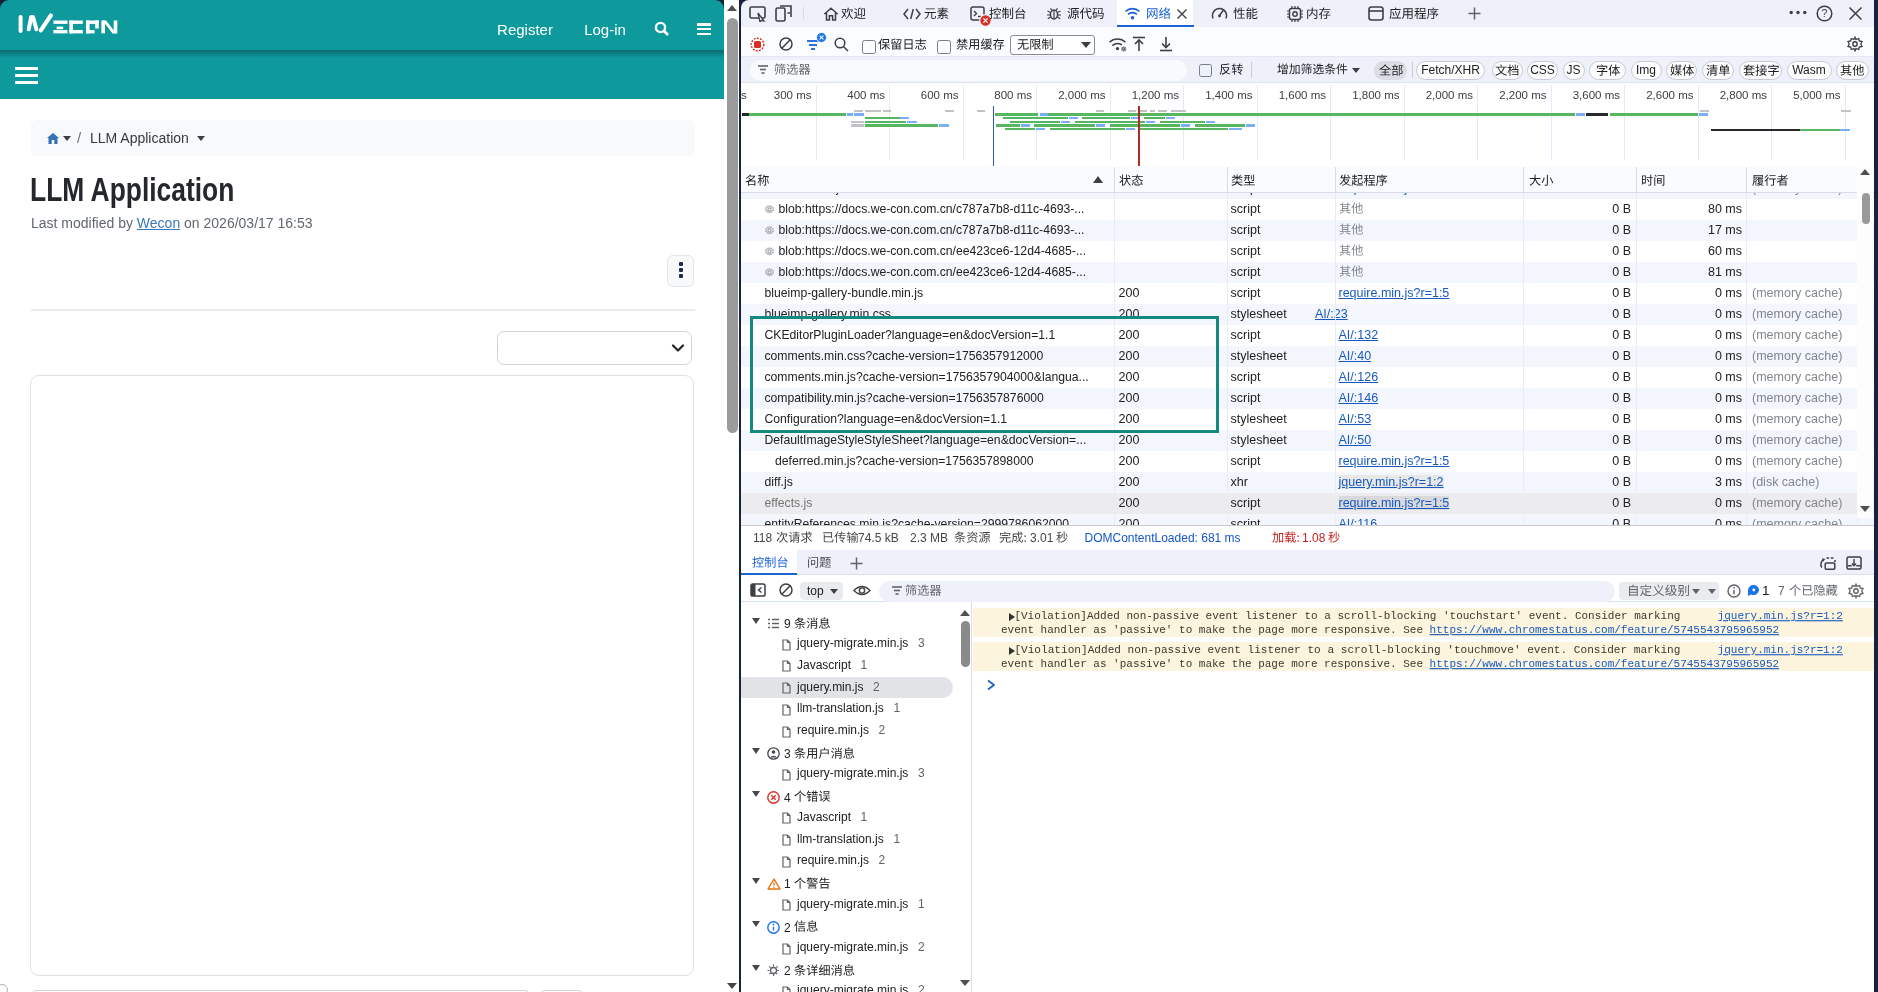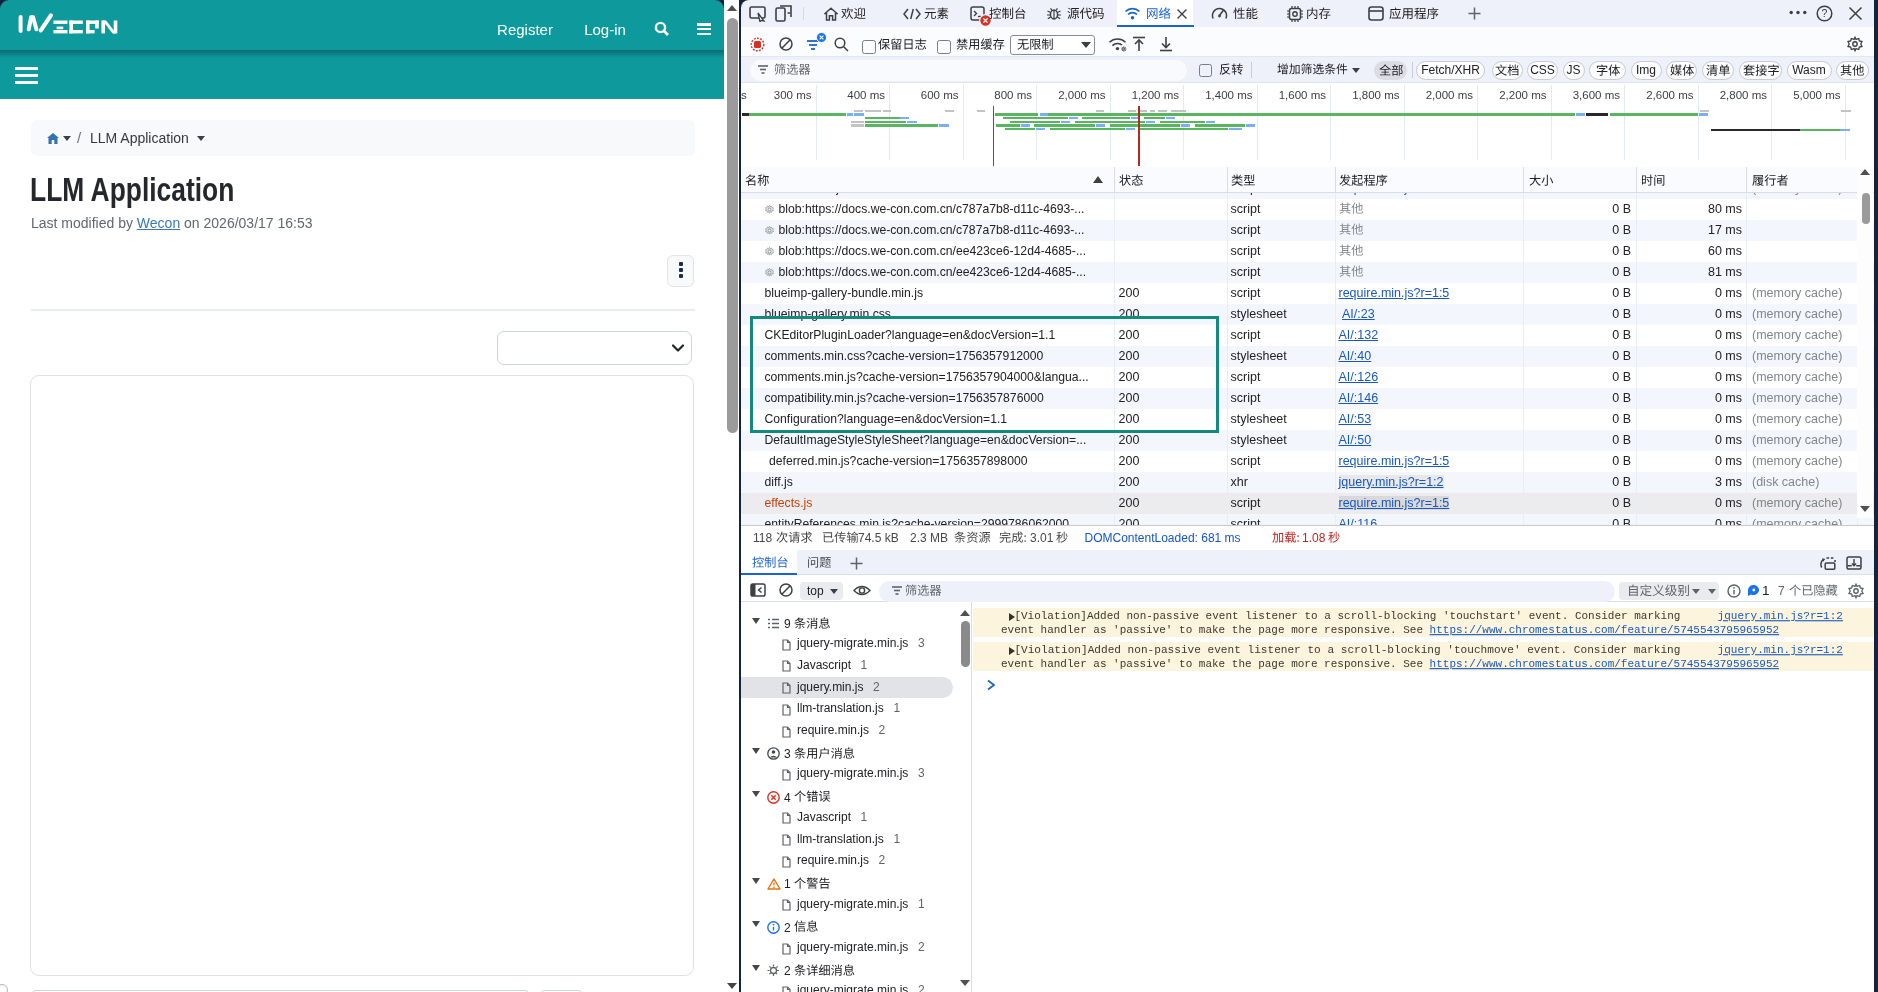--- a/index.html
+++ b/index.html
@@ -702,21 +702,21 @@
     <div class="a" style="left:377.5px;top:93.0px;font-size:12.5px;color:#202124">200</div>
     <div class="a" style="left:489.5px;top:93.0px;font-size:12.5px;color:#202124">script</div>
     <div class="a link" style="left:597.5px;top:93.0px;font-size:12.5px;">require.min.js?r=1:5</div>
     <div class="a" style="left:782px;top:93.0px;width:108px;text-align:right;font-size:12.5px;color:#202124">0 B</div>
     <div class="a" style="left:895px;top:93.0px;width:106px;text-align:right;font-size:12.5px;color:#202124">0 ms</div>
     <div class="a glink" style="left:1011px;top:93.0px;font-size:12.5px">(memory cache)</div>
     <div class="a" style="left:0;top:110.5px;width:1133px;height:21px;background:#f3f6fd"></div>
     <div class="a" style="left:23.5px;top:114.0px;font-size:12.2px;color:#202124;white-space:nowrap">blueimp-gallery.min.css</div>
     <div class="a" style="left:377.5px;top:114.0px;font-size:12.5px;color:#202124">200</div>
     <div class="a" style="left:489.5px;top:114.0px;font-size:12.5px;color:#202124">stylesheet</div>
-    <div class="a link" style="left:601px;top:114.0px;font-size:12.5px;">AI/:23</div>
+    <div class="a link" style="left:574px;top:114.0px;font-size:12.5px;">AI/:23</div>
     <div class="a" style="left:782px;top:114.0px;width:108px;text-align:right;font-size:12.5px;color:#202124">0 B</div>
     <div class="a" style="left:895px;top:114.0px;width:106px;text-align:right;font-size:12.5px;color:#202124">0 ms</div>
     <div class="a glink" style="left:1011px;top:114.0px;font-size:12.5px">(memory cache)</div>
     <div class="a" style="left:0;top:131.5px;width:1133px;height:21px;background:#fff"></div>
     <div class="a" style="left:23.5px;top:135.0px;font-size:12.2px;color:#202124;white-space:nowrap">CKEditorPluginLoader?language=en&amp;docVersion=1.1</div>
     <div class="a" style="left:377.5px;top:135.0px;font-size:12.5px;color:#202124">200</div>
     <div class="a" style="left:489.5px;top:135.0px;font-size:12.5px;color:#202124">script</div>
     <div class="a link" style="left:597.5px;top:135.0px;font-size:12.5px;">AI/:132</div>
     <div class="a" style="left:782px;top:135.0px;width:108px;text-align:right;font-size:12.5px;color:#202124">0 B</div>
     <div class="a" style="left:895px;top:135.0px;width:106px;text-align:right;font-size:12.5px;color:#202124">0 ms</div>
@@ -755,37 +755,37 @@
     <div class="a glink" style="left:1011px;top:219.0px;font-size:12.5px">(memory cache)</div>
     <div class="a" style="left:0;top:236.5px;width:1133px;height:21px;background:#f3f6fd"></div>
     <div class="a" style="left:23.5px;top:240.0px;font-size:12.2px;color:#202124;white-space:nowrap">DefaultImageStyleStyleSheet?language=en&amp;docVersion=...</div>
     <div class="a" style="left:377.5px;top:240.0px;font-size:12.5px;color:#202124">200</div>
     <div class="a" style="left:489.5px;top:240.0px;font-size:12.5px;color:#202124">stylesheet</div>
     <div class="a link" style="left:597.5px;top:240.0px;font-size:12.5px;">AI/:50</div>
     <div class="a" style="left:782px;top:240.0px;width:108px;text-align:right;font-size:12.5px;color:#202124">0 B</div>
     <div class="a" style="left:895px;top:240.0px;width:106px;text-align:right;font-size:12.5px;color:#202124">0 ms</div>
     <div class="a glink" style="left:1011px;top:240.0px;font-size:12.5px">(memory cache)</div>
     <div class="a" style="left:0;top:257.5px;width:1133px;height:21px;background:#fff"></div>
-    <div class="a" style="left:28px;top:261.0px;font-size:12.2px;color:#202124;white-space:nowrap">deferred.min.js?cache-version=1756357898000</div>
+    <div class="a" style="left:34px;top:261.0px;font-size:12.2px;color:#202124;white-space:nowrap">deferred.min.js?cache-version=1756357898000</div>
     <div class="a" style="left:377.5px;top:261.0px;font-size:12.5px;color:#202124">200</div>
     <div class="a" style="left:489.5px;top:261.0px;font-size:12.5px;color:#202124">script</div>
     <div class="a link" style="left:597.5px;top:261.0px;font-size:12.5px;">require.min.js?r=1:5</div>
     <div class="a" style="left:782px;top:261.0px;width:108px;text-align:right;font-size:12.5px;color:#202124">0 B</div>
     <div class="a" style="left:895px;top:261.0px;width:106px;text-align:right;font-size:12.5px;color:#202124">0 ms</div>
     <div class="a glink" style="left:1011px;top:261.0px;font-size:12.5px">(memory cache)</div>
     <div class="a" style="left:0;top:278.5px;width:1133px;height:21px;background:#f3f6fd"></div>
     <div class="a" style="left:23.5px;top:282.0px;font-size:12.2px;color:#202124;white-space:nowrap">diff.js</div>
     <div class="a" style="left:377.5px;top:282.0px;font-size:12.5px;color:#202124">200</div>
     <div class="a" style="left:489.5px;top:282.0px;font-size:12.5px;color:#202124">xhr</div>
     <div class="a link" style="left:597.5px;top:282.0px;font-size:12.5px;background:#e8e8e8;">jquery.min.js?r=1:2</div>
     <div class="a" style="left:782px;top:282.0px;width:108px;text-align:right;font-size:12.5px;color:#202124">0 B</div>
     <div class="a" style="left:895px;top:282.0px;width:106px;text-align:right;font-size:12.5px;color:#202124">3 ms</div>
     <div class="a glink" style="left:1011px;top:282.0px;font-size:12.5px">(disk cache)</div>
     <div class="a" style="left:0;top:299.5px;width:1133px;height:21px;background:#ececee"></div>
-    <div class="a" style="left:23.5px;top:303.0px;font-size:12.2px;color:#c2410c;white-space:nowrap">effects.js</div>
+    <div class="a" style="left:23.5px;top:303.0px;font-size:12.2px;color:#737373;white-space:nowrap">effects.js</div>
     <div class="a" style="left:377.5px;top:303.0px;font-size:12.5px;color:#202124">200</div>
     <div class="a" style="left:489.5px;top:303.0px;font-size:12.5px;color:#202124">script</div>
     <div class="a link" style="left:597.5px;top:303.0px;font-size:12.5px;background:#d9d9dc;">require.min.js?r=1:5</div>
     <div class="a" style="left:782px;top:303.0px;width:108px;text-align:right;font-size:12.5px;color:#202124">0 B</div>
     <div class="a" style="left:895px;top:303.0px;width:106px;text-align:right;font-size:12.5px;color:#202124">0 ms</div>
     <div class="a glink" style="left:1011px;top:303.0px;font-size:12.5px">(memory cache)</div>
     <div class="a" style="left:0;top:320.5px;width:1133px;height:21px;background:#f3f6fd"></div>
     <div class="a" style="left:23.5px;top:324.0px;font-size:12.2px;color:#202124;white-space:nowrap">entityReferences.min.js?cache-version=2999786062000</div>
     <div class="a" style="left:377.5px;top:324.0px;font-size:12.5px;color:#202124">200</div>
     <div class="a" style="left:489.5px;top:324.0px;font-size:12.5px;color:#202124">script</div>

